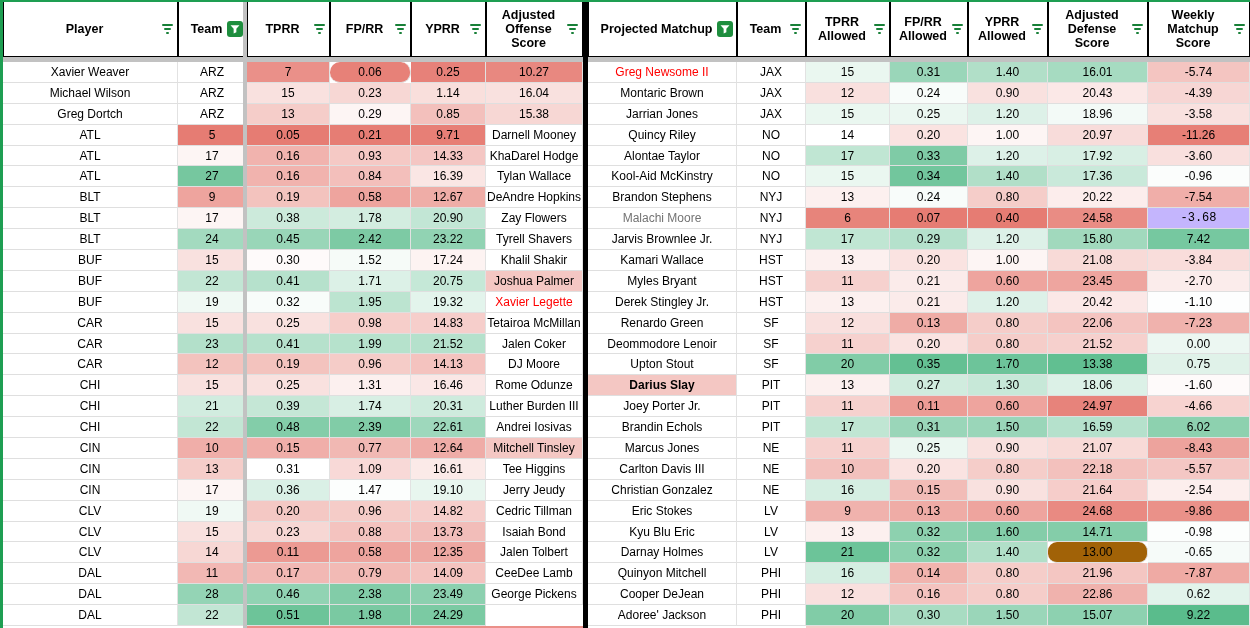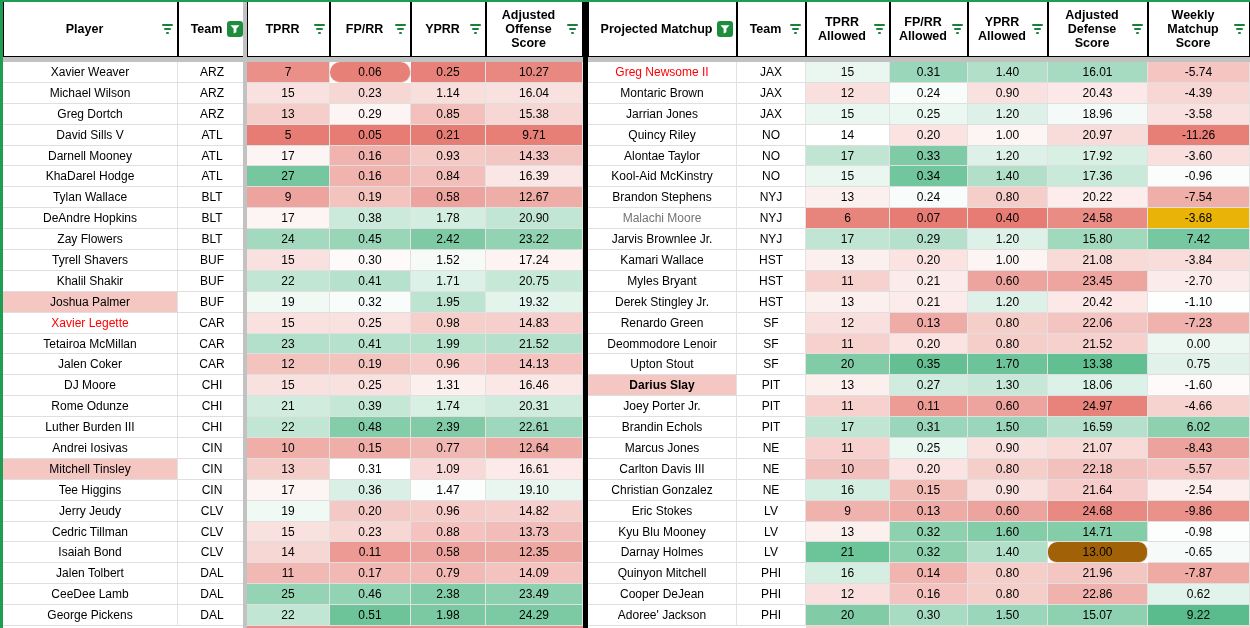--- a/index.html
+++ b/index.html
@@ -98,21 +98,20 @@
       <div class="cell" style="background: rgb(249, 225, 223);">15</div>
       <div class="cell" style="background: rgb(247, 215, 212);">0.23</div>
       <div class="cell" style="background: rgb(249, 223, 220);">1.14</div>
       <div class="cell" style="background: rgb(249, 225, 223);">16.04</div>
       <div class="cell">Greg Dortch</div>
       <div class="cell">ARZ</div>
       <div class="cell" style="background: rgb(245, 205, 201);">13</div>
       <div class="cell" style="background: rgb(253, 245, 244);">0.29</div>
       <div class="cell" style="background: rgb(243, 192, 188);">0.85</div>
       <div class="cell" style="background: rgb(247, 215, 212);">15.38</div>
-      <div class="cell">David Sills V</div>
       <div class="cell">ATL</div>
       <div class="cell" style="background: rgb(230, 124, 115);">5</div>
       <div class="cell" style="background: rgb(230, 124, 115);">0.05</div>
       <div class="cell" style="background: rgb(230, 125, 116);">0.21</div>
       <div class="cell" style="background: rgb(231, 127, 118);">9.71</div>
       <div class="cell">Darnell Mooney</div>
       <div class="cell">ATL</div>
       <div class="cell" style="background: rgb(253, 245, 244);">17</div>
       <div class="cell" style="background: rgb(241, 179, 174);">0.16</div>
       <div class="cell" style="background: rgb(245, 201, 197);">0.93</div>
@@ -232,21 +231,21 @@
       <div class="cell" style="background: rgb(238, 164, 158);">0.58</div>
       <div class="cell" style="background: rgb(238, 168, 162);">12.35</div>
       <div class="cell">Jalen Tolbert</div>
       <div class="cell">DAL</div>
       <div class="cell" style="background: rgb(242, 184, 180);">11</div>
       <div class="cell" style="background: rgb(242, 184, 180);">0.17</div>
       <div class="cell" style="background: rgb(242, 186, 181);">0.79</div>
       <div class="cell" style="background: rgb(244, 195, 191);">14.09</div>
       <div class="cell">CeeDee Lamb</div>
       <div class="cell">DAL</div>
-      <div class="cell" style="background: rgb(148, 212, 181);">25</div>
+      <div class="cell" style="background: rgb(148, 212, 181);">28</div>
       <div class="cell" style="background: rgb(145, 211, 179);">0.46</div>
       <div class="cell" style="background: rgb(130, 204, 168);">2.38</div>
       <div class="cell" style="background: rgb(140, 208, 175);">23.49</div>
       <div class="cell">George Pickens</div>
       <div class="cell">DAL</div>
       <div class="cell" style="background: rgb(194, 230, 212);">22</div>
       <div class="cell" style="background: rgb(109, 196, 153);">0.51</div>
       <div class="cell" style="background: rgb(122, 201, 162);">1.98</div>
       <div class="cell" style="background: rgb(123, 202, 163);">24.29</div>
     </div>
@@ -356,21 +355,21 @@
       <div class="cell" style="background: rgb(248, 252, 250);">0.24</div>
       <div class="cell" style="background: rgb(245, 205, 201);">0.80</div>
       <div class="cell" style="background: rgb(252, 237, 236);">20.22</div>
       <div class="cell" style="background: rgb(240, 174, 169);">-7.54</div>
       <div class="cell" style="color: #737373;">Malachi Moore</div>
       <div class="cell">NYJ</div>
       <div class="cell" style="background: rgb(231, 132, 123);">6</div>
       <div class="cell" style="background: rgb(230, 124, 115);">0.07</div>
       <div class="cell" style="background: rgb(230, 124, 115);">0.40</div>
       <div class="cell" style="background: rgb(233, 140, 132);">24.58</div>
-      <div class="cell" style="background: #eab308;">-3.68</div>
+      <div class="cell" style="background: #c4b5fd; font-family: Liberation Mono, monospace;">-3.68</div>
       <div class="cell">Jarvis Brownlee Jr.</div>
       <div class="cell">NYJ</div>
       <div class="cell" style="background: rgb(192, 230, 211);">17</div>
       <div class="cell" style="background: rgb(181, 225, 204);">0.29</div>
       <div class="cell" style="background: rgb(221, 241, 232);">1.20</div>
       <div class="cell" style="background: rgb(161, 217, 189);">15.80</div>
       <div class="cell" style="background: rgb(118, 200, 160);">7.42</div>
       <div class="cell">Kamari Wallace</div>
       <div class="cell">HST</div>
       <div class="cell" style="background: rgb(252, 240, 239);">13</div>
@@ -455,21 +454,21 @@
       <div class="cell" style="background: rgb(249, 225, 223);">0.90</div>
       <div class="cell" style="background: rgb(246, 205, 202);">21.64</div>
       <div class="cell" style="background: rgb(252, 238, 237);">-2.54</div>
       <div class="cell">Eric Stokes</div>
       <div class="cell">LV</div>
       <div class="cell" style="background: rgb(240, 178, 173);">9</div>
       <div class="cell" style="background: rgb(239, 172, 166);">0.13</div>
       <div class="cell" style="background: rgb(238, 164, 158);">0.60</div>
       <div class="cell" style="background: rgb(233, 138, 130);">24.68</div>
       <div class="cell" style="background: rgb(234, 145, 137);">-9.86</div>
-      <div class="cell">Kyu Blu Mooney</div>
+      <div class="cell">Kyu Blu Eric</div>
       <div class="cell">LV</div>
       <div class="cell" style="background: rgb(252, 240, 239);">13</div>
       <div class="cell" style="background: rgb(141, 209, 175);">0.32</div>
       <div class="cell" style="background: rgb(132, 205, 169);">1.60</div>
       <div class="cell" style="background: rgb(132, 205, 169);">14.71</div>
       <div class="cell" style="background: rgb(252, 254, 253);">-0.98</div>
       <div class="cell">Darnay Holmes</div>
       <div class="cell">LV</div>
       <div class="cell" style="background: rgb(108, 196, 153);">21</div>
       <div class="cell" style="background: rgb(141, 209, 175);">0.32</div>

